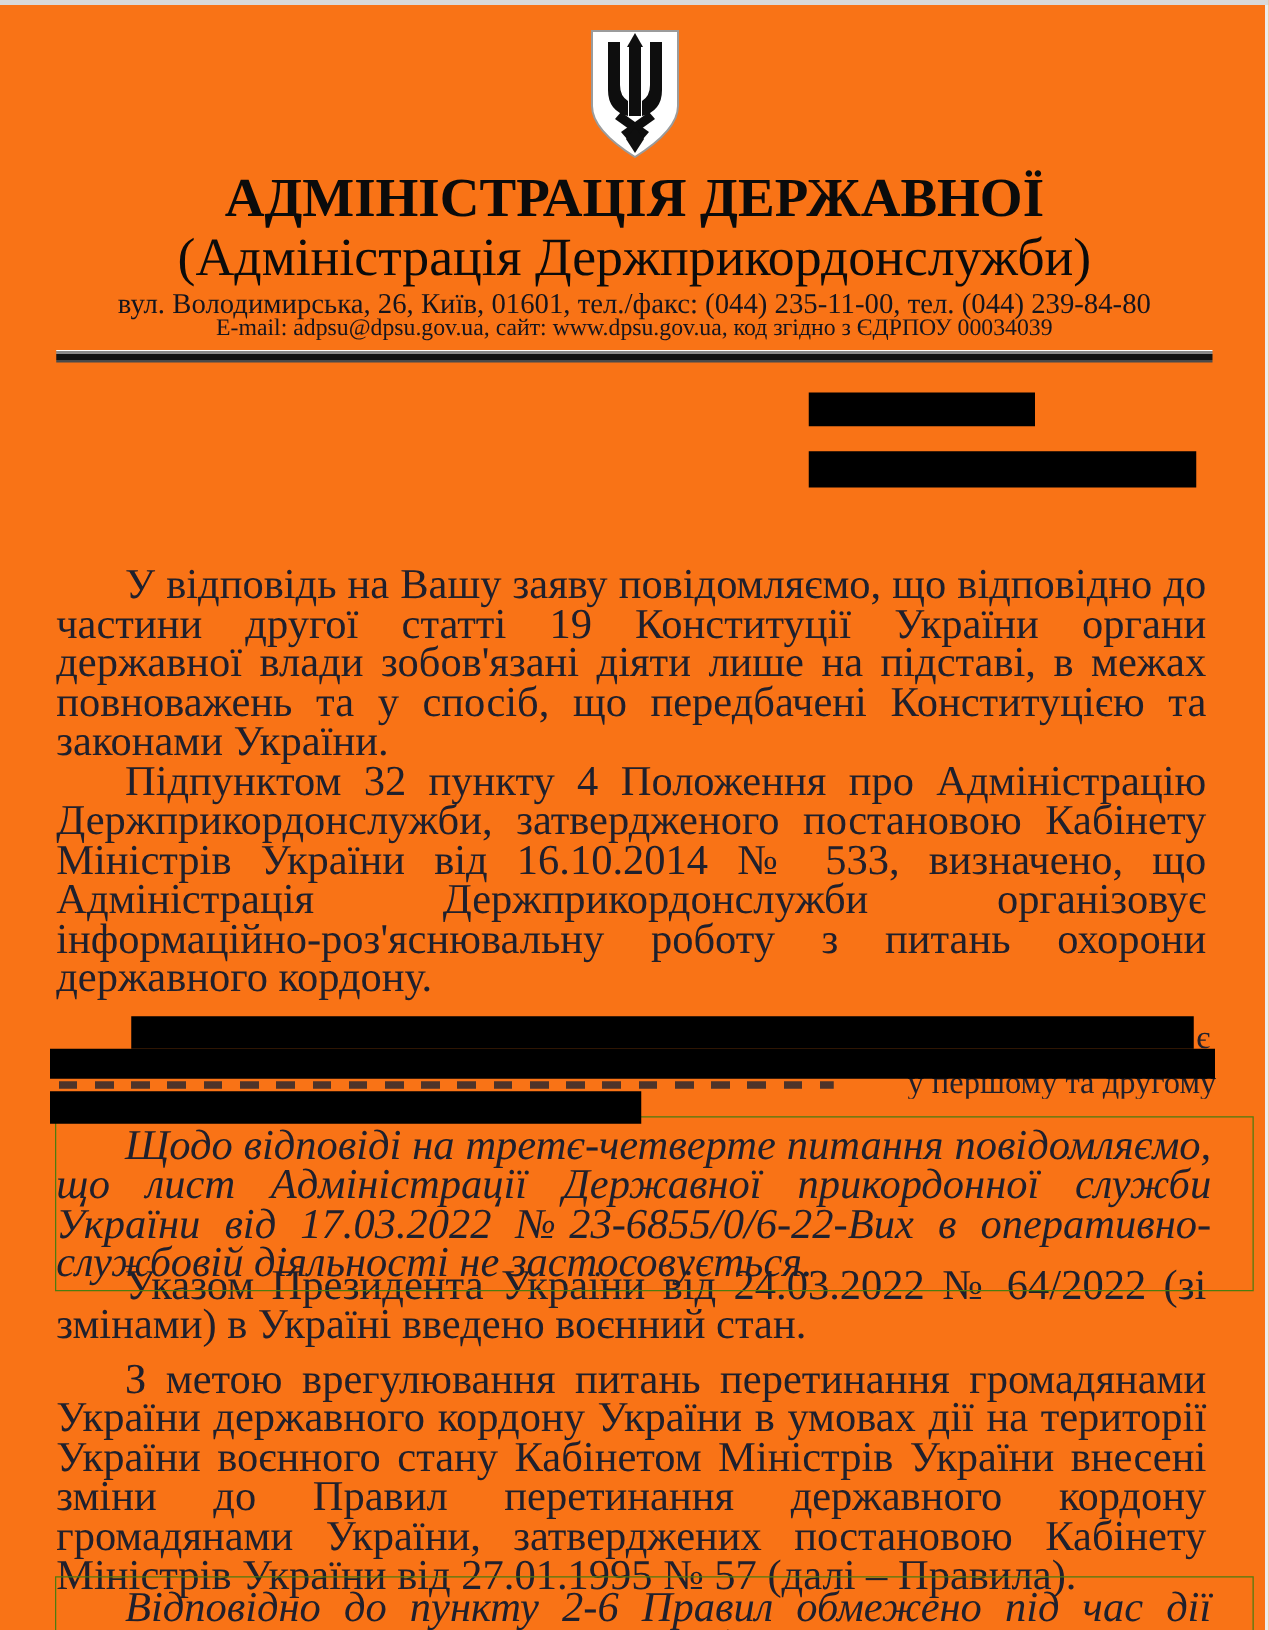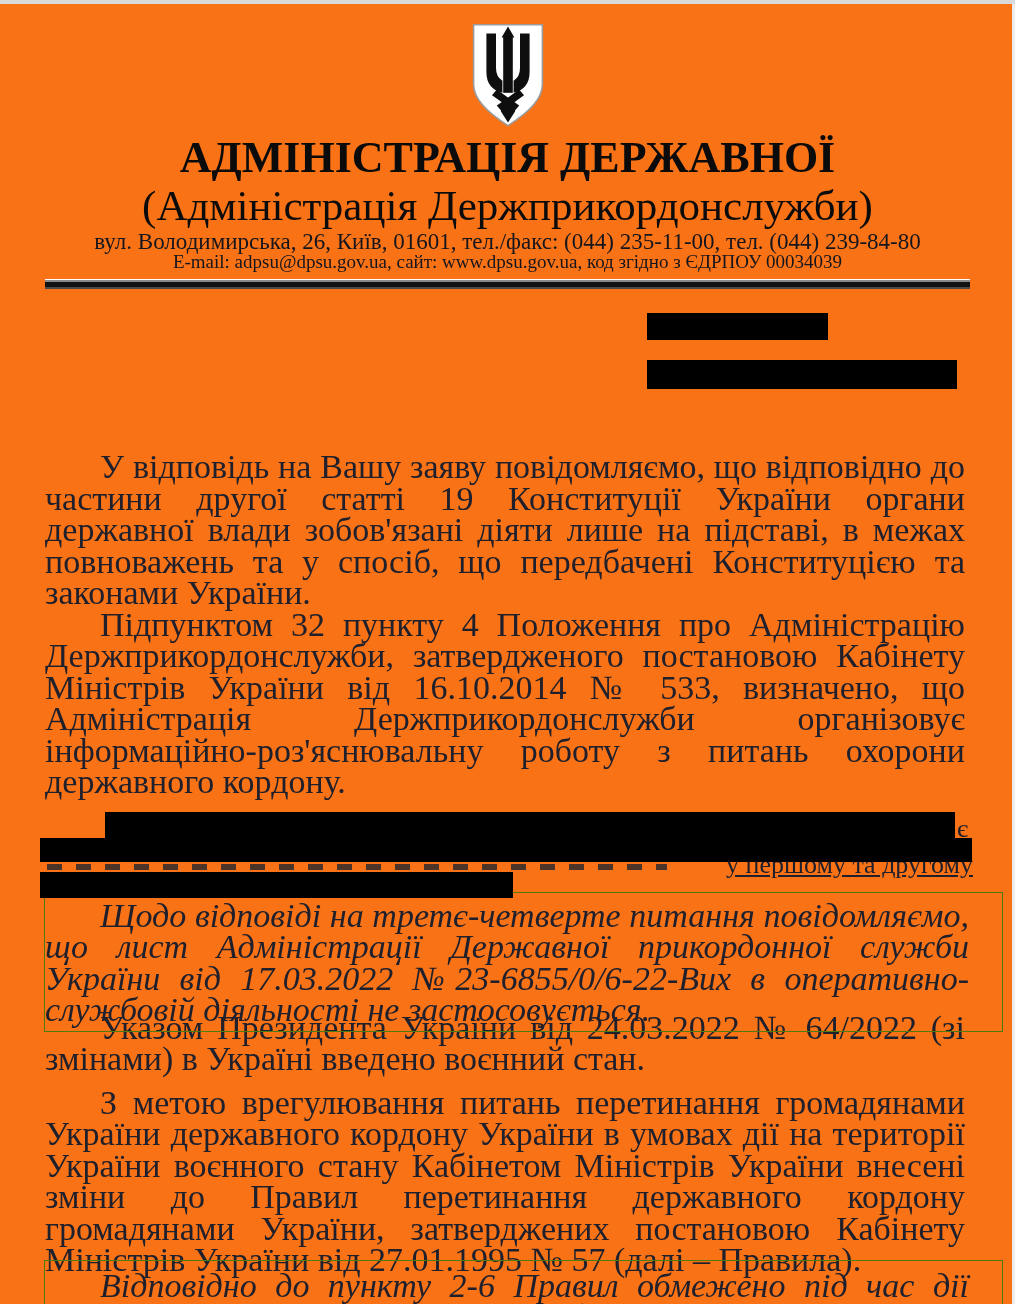--- a/index.html
+++ b/index.html
@@ -36,21 +36,21 @@
   .letterbody{margin:0 50px 0 45px;padding-top:12px;}
   .letterbody p{margin:0;font-size:34px;line-height:31.5px;text-align:justify;text-indent:55px;}
 
   
   .redactions{position:relative;height:86px;margin-top:14px;z-index:3;}
   .r1{left:60px;top:0;width:850px;height:26px;z-index:3;}
   .r2{left:-5px;top:26px;width:932px;height:24px;z-index:3;}
   .r3{left:-5px;top:60px;width:473px;height:26px;z-index:3;}
   .frag-e{position:absolute;left:912px;top:2px;font-size:26px;z-index:1;}
   .peek{position:absolute;left:0;top:26px;width:928px;height:40px;overflow:hidden;z-index:1;}
-  .peek .txt{position:absolute;top:12px;right:0;font-size:26px;white-space:nowrap;text-decoration:underline;}
+  .peek .txt{position:absolute;top:12px;right:0;font-size:26px;white-space:nowrap;}
   .peek .scraps{position:absolute;left:2px;top:26px;width:620px;height:6px;
         background:repeating-linear-gradient(90deg,#23232e 0 15px,transparent 15px 29px);opacity:.8;}
 
   
   .hlbox{position:relative;z-index:2;border:1px solid #4d7c0f;background:transparent;font-style:italic;}
   .hlbox1{margin:-6px -38px 0 -1px;padding:7px 33px 5px 0;}
   .hlbox2{margin:-16px -38px 0 -1px;padding:9px 33px 5px 0;}
   .struck{position:relative;z-index:1;}
   .p-after-box1{margin-top:-20px !important;}
   .p4{margin-top:12px !important;}

